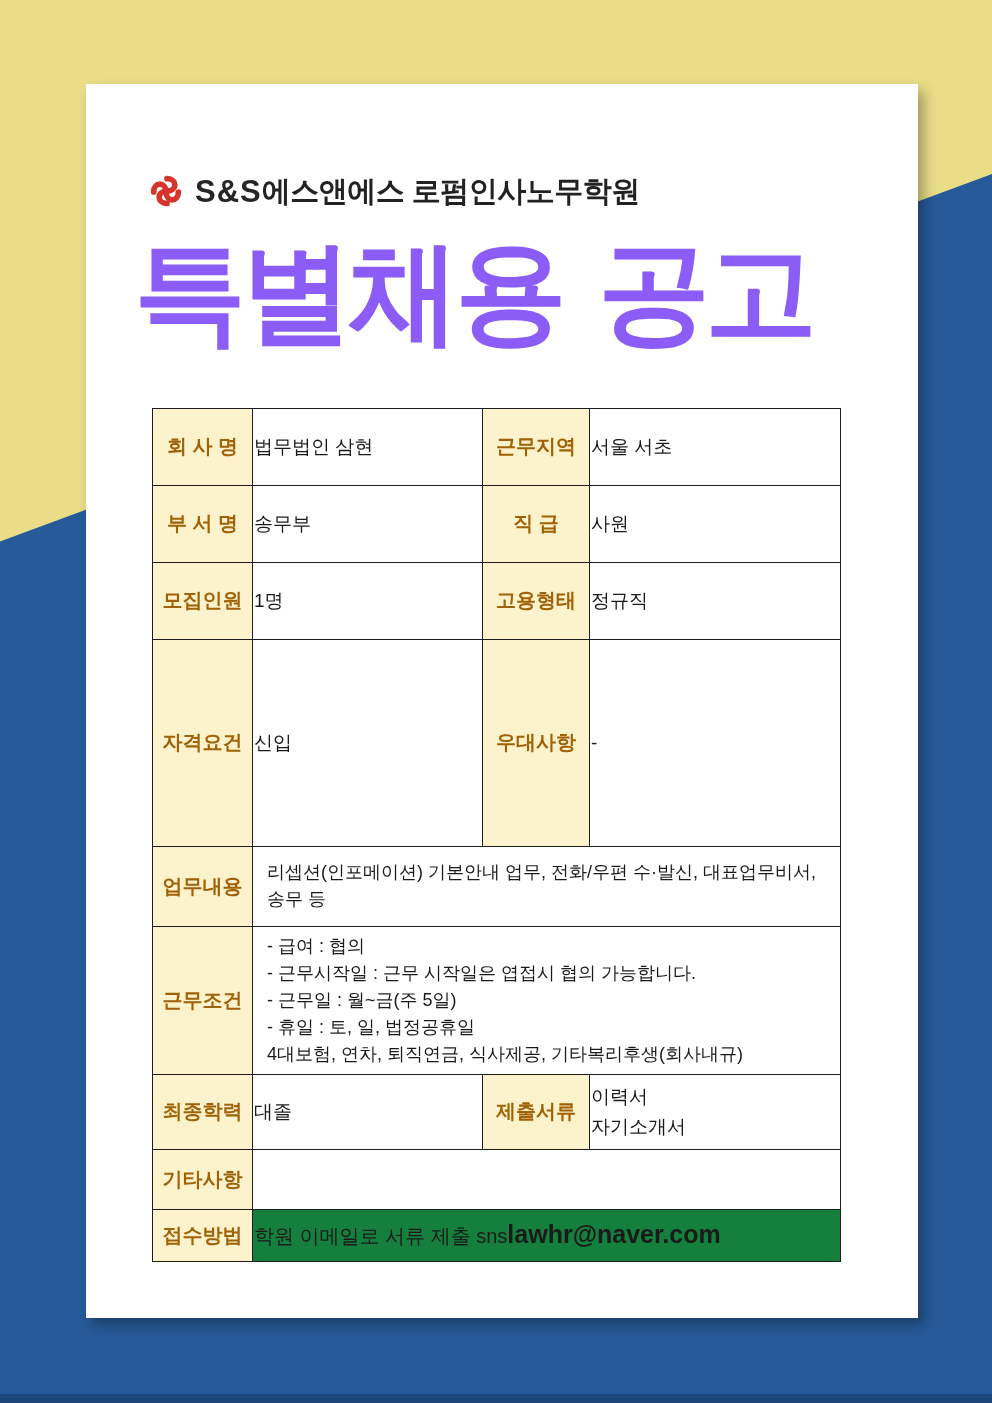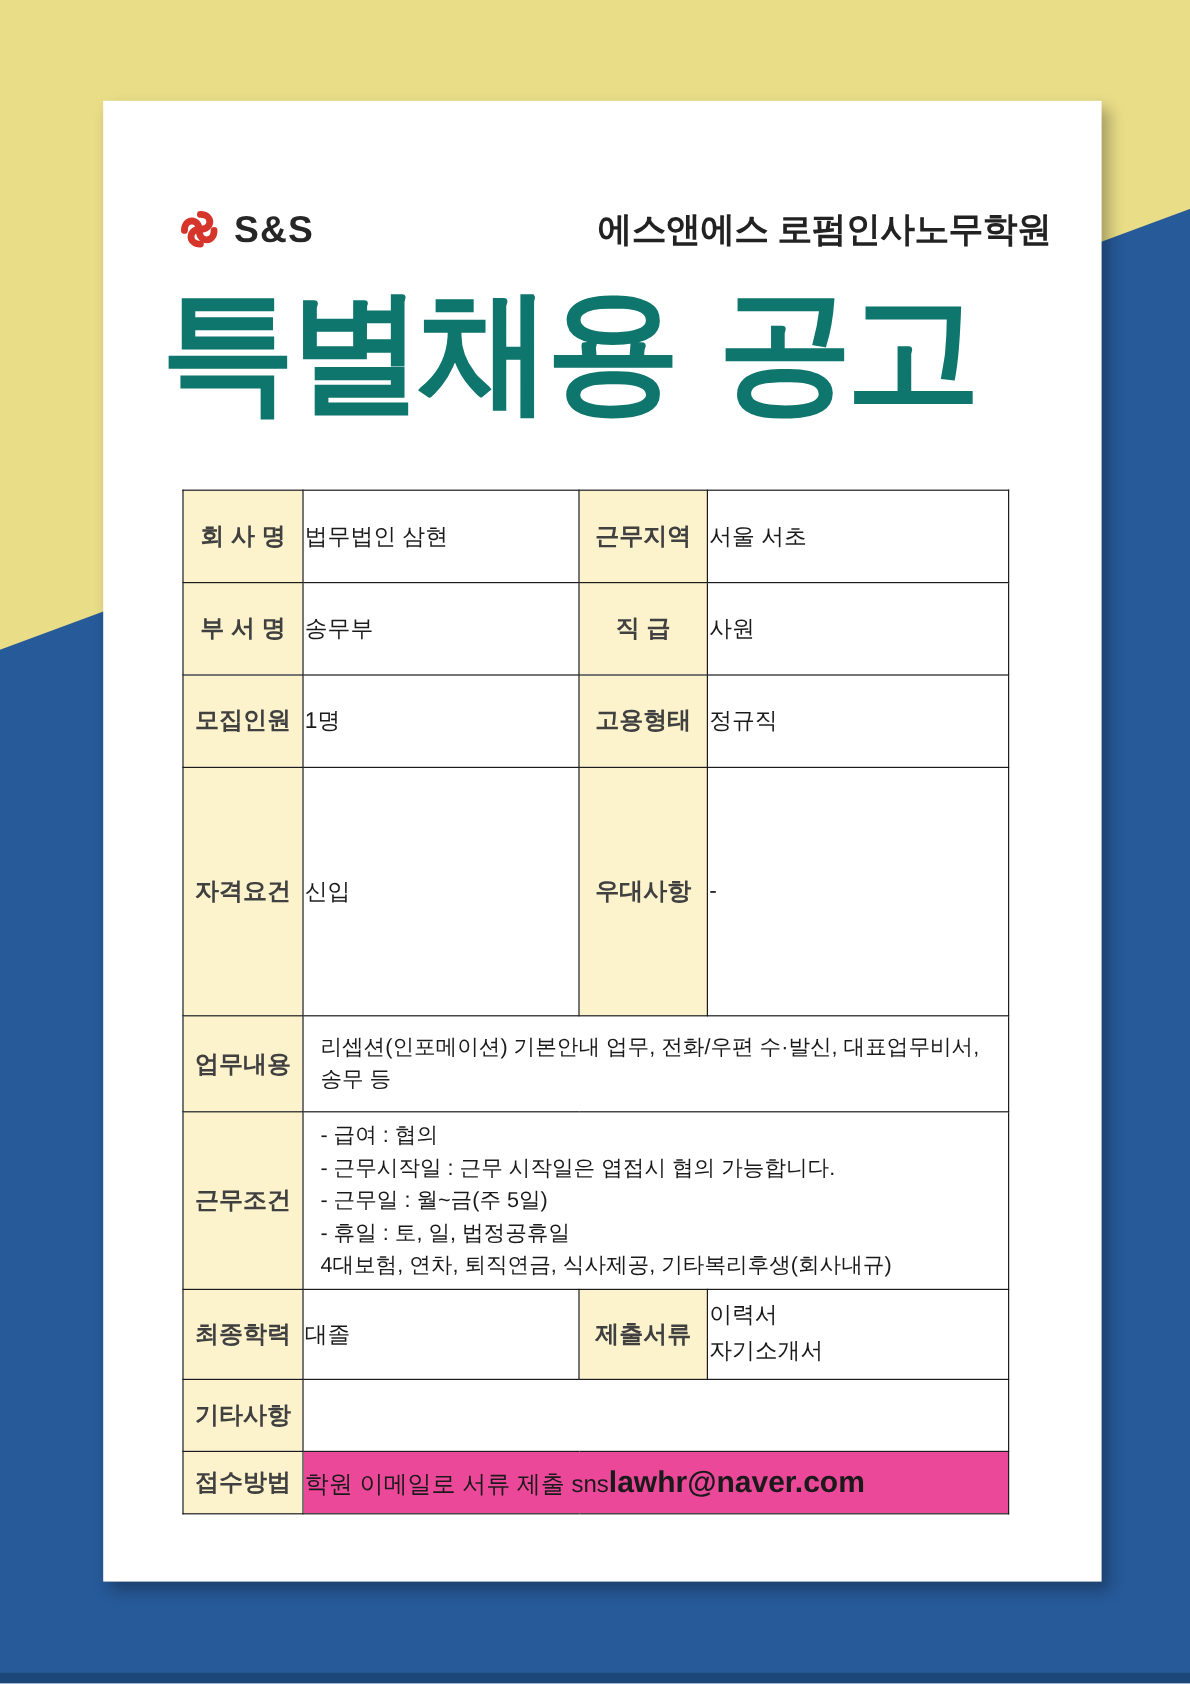--- a/index.html
+++ b/index.html
@@ -13,51 +13,51 @@
     clip-path:polygon(0 0,100% 0,100% 12.4%,0 38.6%);
   }
   .bg-bottom-strip{
     position:absolute;left:0;bottom:0;width:100%;height:9px;background:#1b4878;
   }
   .card{
     position:absolute;left:86px;top:84px;width:832px;height:1234px;
     background:#ffffff;box-shadow:6px 7px 12px rgba(0,0,0,0.3);
   }
   .card-header{
-    display:flex;justify-content:space-between;align-items:center;
+    display:flex;justify-content:flex-start;align-items:center;
     margin:88px 42px 0 62px;
   }
   .logo{display:flex;align-items:center;gap:9px;}
   .logo-icon{width:38px;height:38px;display:block;}
   .logo-text{font-size:31px;font-weight:800;letter-spacing:1px;color:#262626;}
   .org-name{font-size:29px;font-weight:700;color:#222222;letter-spacing:-0.5px;}
   .title{
     margin:22px 40px 0 48px;font-size:112px;font-weight:900;line-height:1.05;
-    letter-spacing:-5px;word-spacing:10px;color:#0f766e;white-space:nowrap;
+    letter-spacing:-5px;word-spacing:10px;color:#8b5cf6;white-space:nowrap;
   }
   table.recruit{
     border-collapse:collapse;table-layout:fixed;
     margin:56px 0 0 66px;width:688px;
   }
   .recruit th,.recruit td{
     border:1.5px solid #1c1c1c;vertical-align:middle;
     overflow:hidden;
   }
   .recruit th{
-    background:#fcf3cc;font-weight:700;font-size:20px;text-align:center;color:#404040;
+    background:#fcf3cc;font-weight:700;font-size:20px;text-align:center;color:#a16207;
   }
   .recruit td{font-size:19px;text-align:left;color:#1a1a1a;}
   tr.h77{height:77px;} tr.h207{height:207px;margin-left:29px;} tr.h80{height:80px;}
   tr.h133{height:133px;} tr.h75{height:75px;} tr.h60{height:60px;} tr.h52{height:52px;}
   td.left{
     text-align:left;padding:6px 14px;font-size:18px;line-height:27px;
   }
   .cond-line{display:block;}
   .two-line span{display:block;line-height:30px;}
-  td.pink{background:#ec4899;}
+  td.pink{background:#15803d;}
   .email-prefix{font-size:20px;}
   .email-bold{font-size:25px;font-weight:700;}
 </style>
 </head>
 <body>
 
 <div class="poster">
   <div class="bg-yellow"></div>
   <div class="bg-bottom-strip"></div>
 

